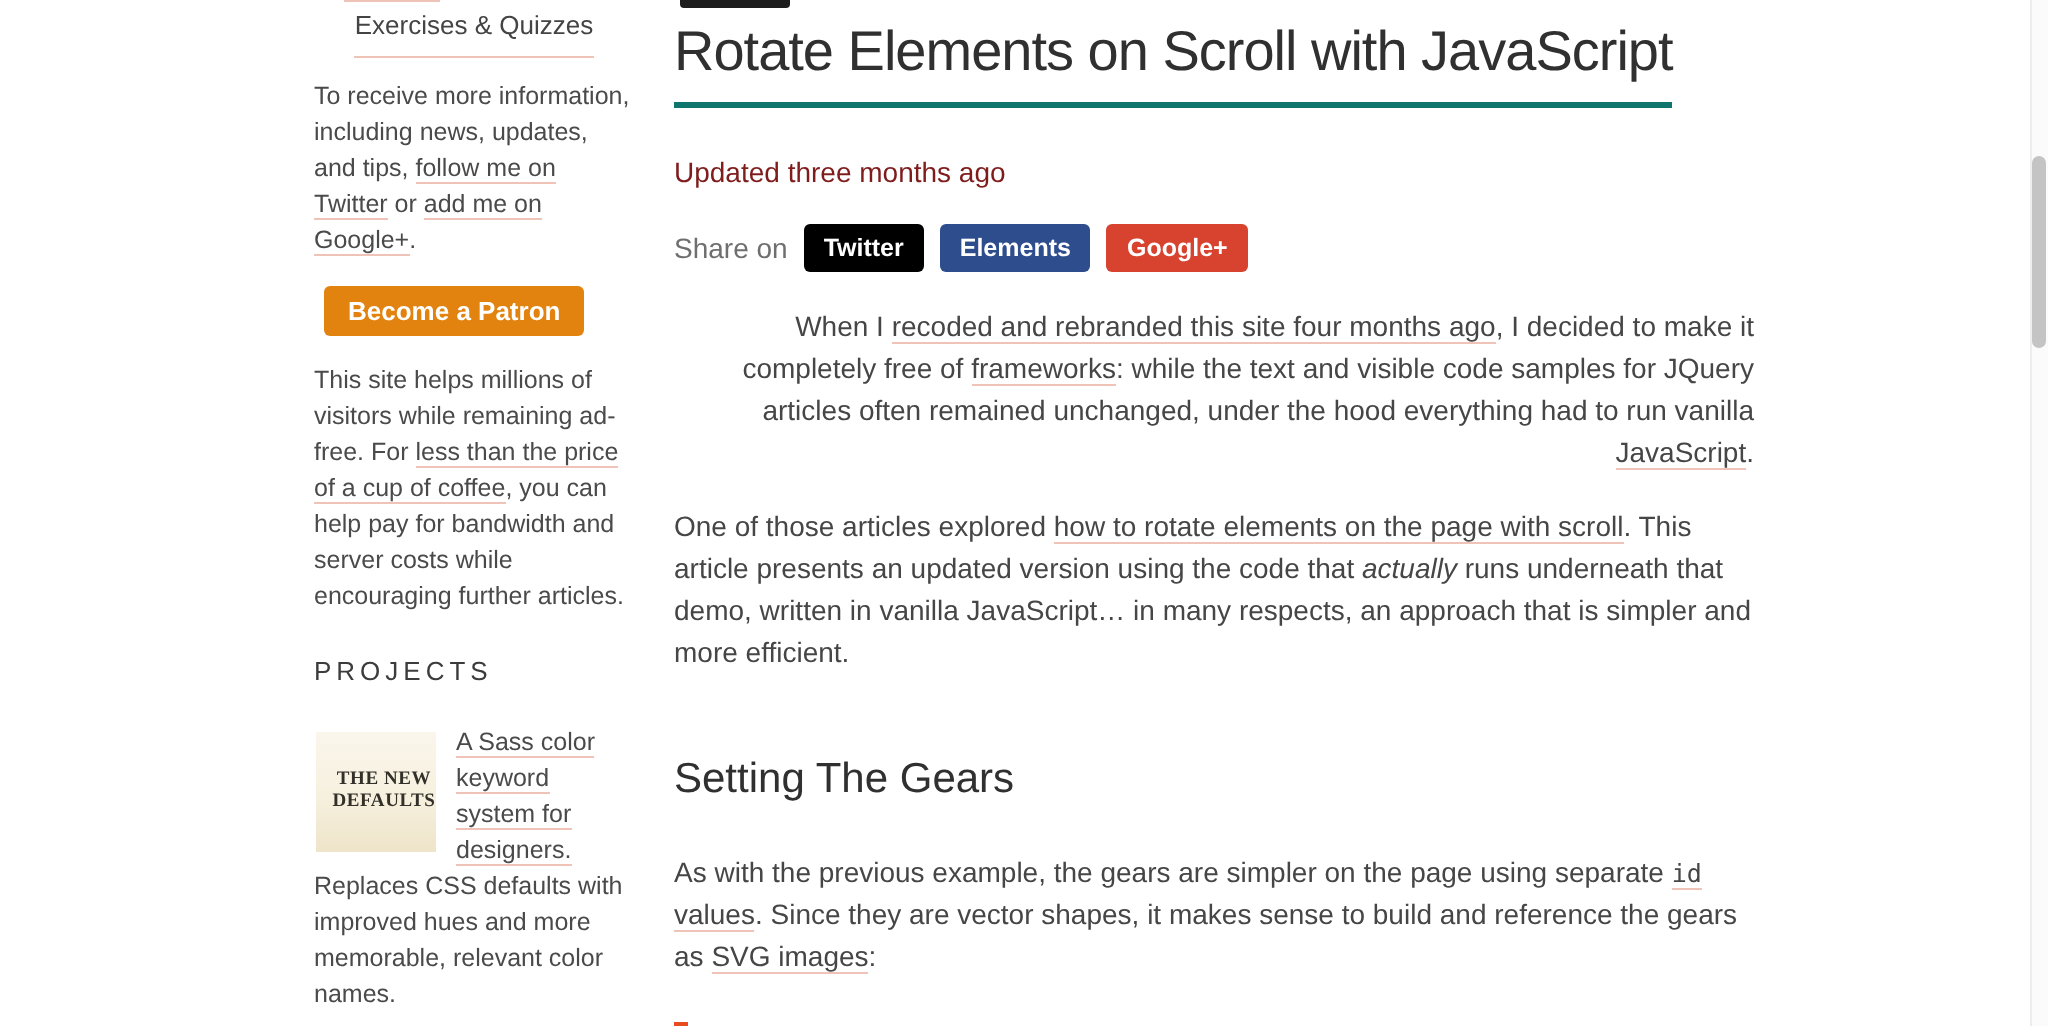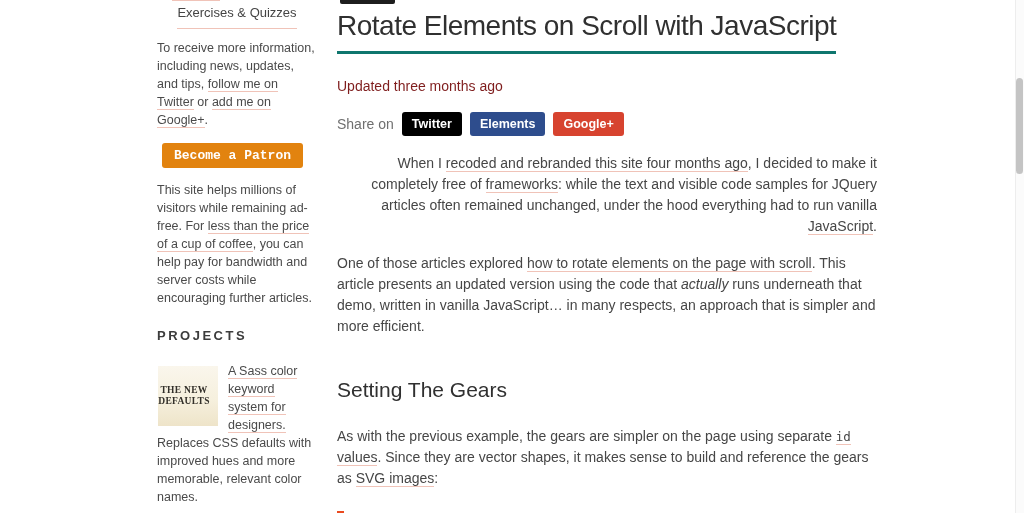--- a/index.html
+++ b/index.html
@@ -8,27 +8,27 @@
     font-family:"Liberation Sans",sans-serif;color:#464646;
   }
   a{color:inherit;text-decoration:none;border-bottom:1px solid #f0c3b8;cursor:pointer;}
 
   
   .sidebar{position:absolute;left:157px;top:0;width:160px;font-size:12.5px;line-height:18px;color:#4a4a4a;}
   .nav-prev-line{position:absolute;top:0;left:15px;width:48px;border-top:1px solid #f0c3b8;}
   .nav-item{display:block;width:fit-content;margin:4px auto 0;font-size:13px;padding-bottom:6px;color:#444;}
   .sb-p{margin:10px 0 0;}
   .patron-btn{display:inline-block;margin:14px 0 0 5px;background:#e2830f;color:#fff;font-size:13px;
-    font-weight:bold;padding:5px 12px;border-radius:3px;border:none;font-family:Liberation Mono, monospace;cursor:pointer;}
+    font-weight:bold;padding:5px 12px;border-radius:3px;border:none;font-family:Liberation Sans, sans-serif;cursor:pointer;}
   .sb-p2{margin:13px 0 0;}
-  .projects-h{margin:20px 0 0;font-size:13px;letter-spacing:2.5px;color:#3c3c3c;font-weight:700;}
+  .projects-h{margin:20px 0 0;font-size:13px;letter-spacing:2.5px;color:#3c3c3c;font-weight:400;}
   .project{margin-top:17px;font-size:12.5px;line-height:18px;}
   .thumb{float:left;width:60px;height:60px;margin:4px 10px 2px 1px;cursor:pointer;}
   .thumb1{background:linear-gradient(to bottom,#faf6ec 0%,#f6f0de 55%,#eee4c9 100%);
-    display:flex;align-items:center;justify-content:flex-start;text-align:center;
+    display:flex;align-items:center;justify-content:flex-end;text-align:center;
     font-family:"Liberation Serif",serif;font-weight:bold;font-size:9.5px;line-height:11px;
     color:#33302a;letter-spacing:.3px;}
   .thumb1 span{width:52px;}
 
   
   .main{position:absolute;left:337px;top:0;width:540px;font-size:14px;line-height:21px;color:#464646;}
   .top-tag{position:absolute;top:0;left:3px;width:55px;height:4px;background:#1d1d1d;border-radius:0 0 2px 2px;}
   h1{margin:10px 0 0;font-size:28px;line-height:32px;font-weight:400;color:#303030;letter-spacing:-.5px;
     width:fit-content;white-space:nowrap;padding-bottom:9px;border-bottom:3px solid #0f766e;}
   .updated{margin:22px 0 0;color:#7f1d1d;font-size:14px;line-height:20px;}

